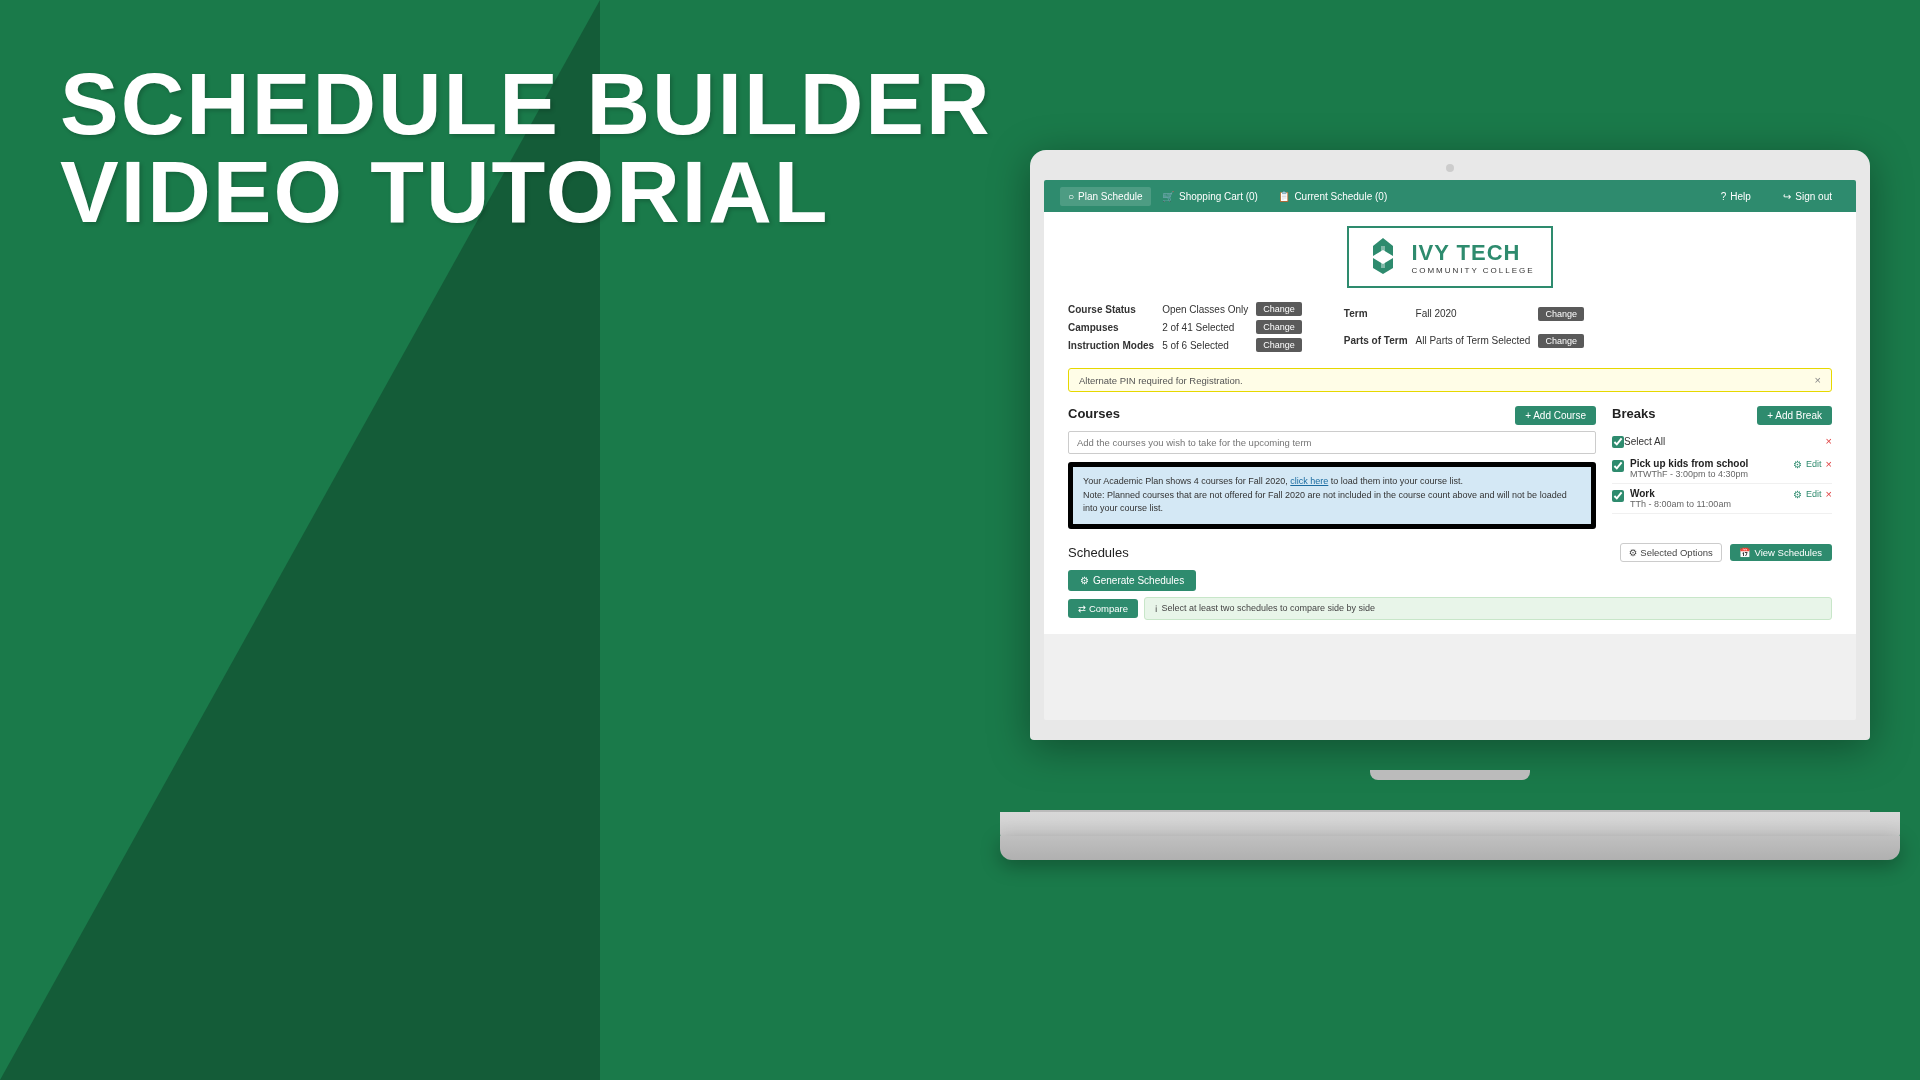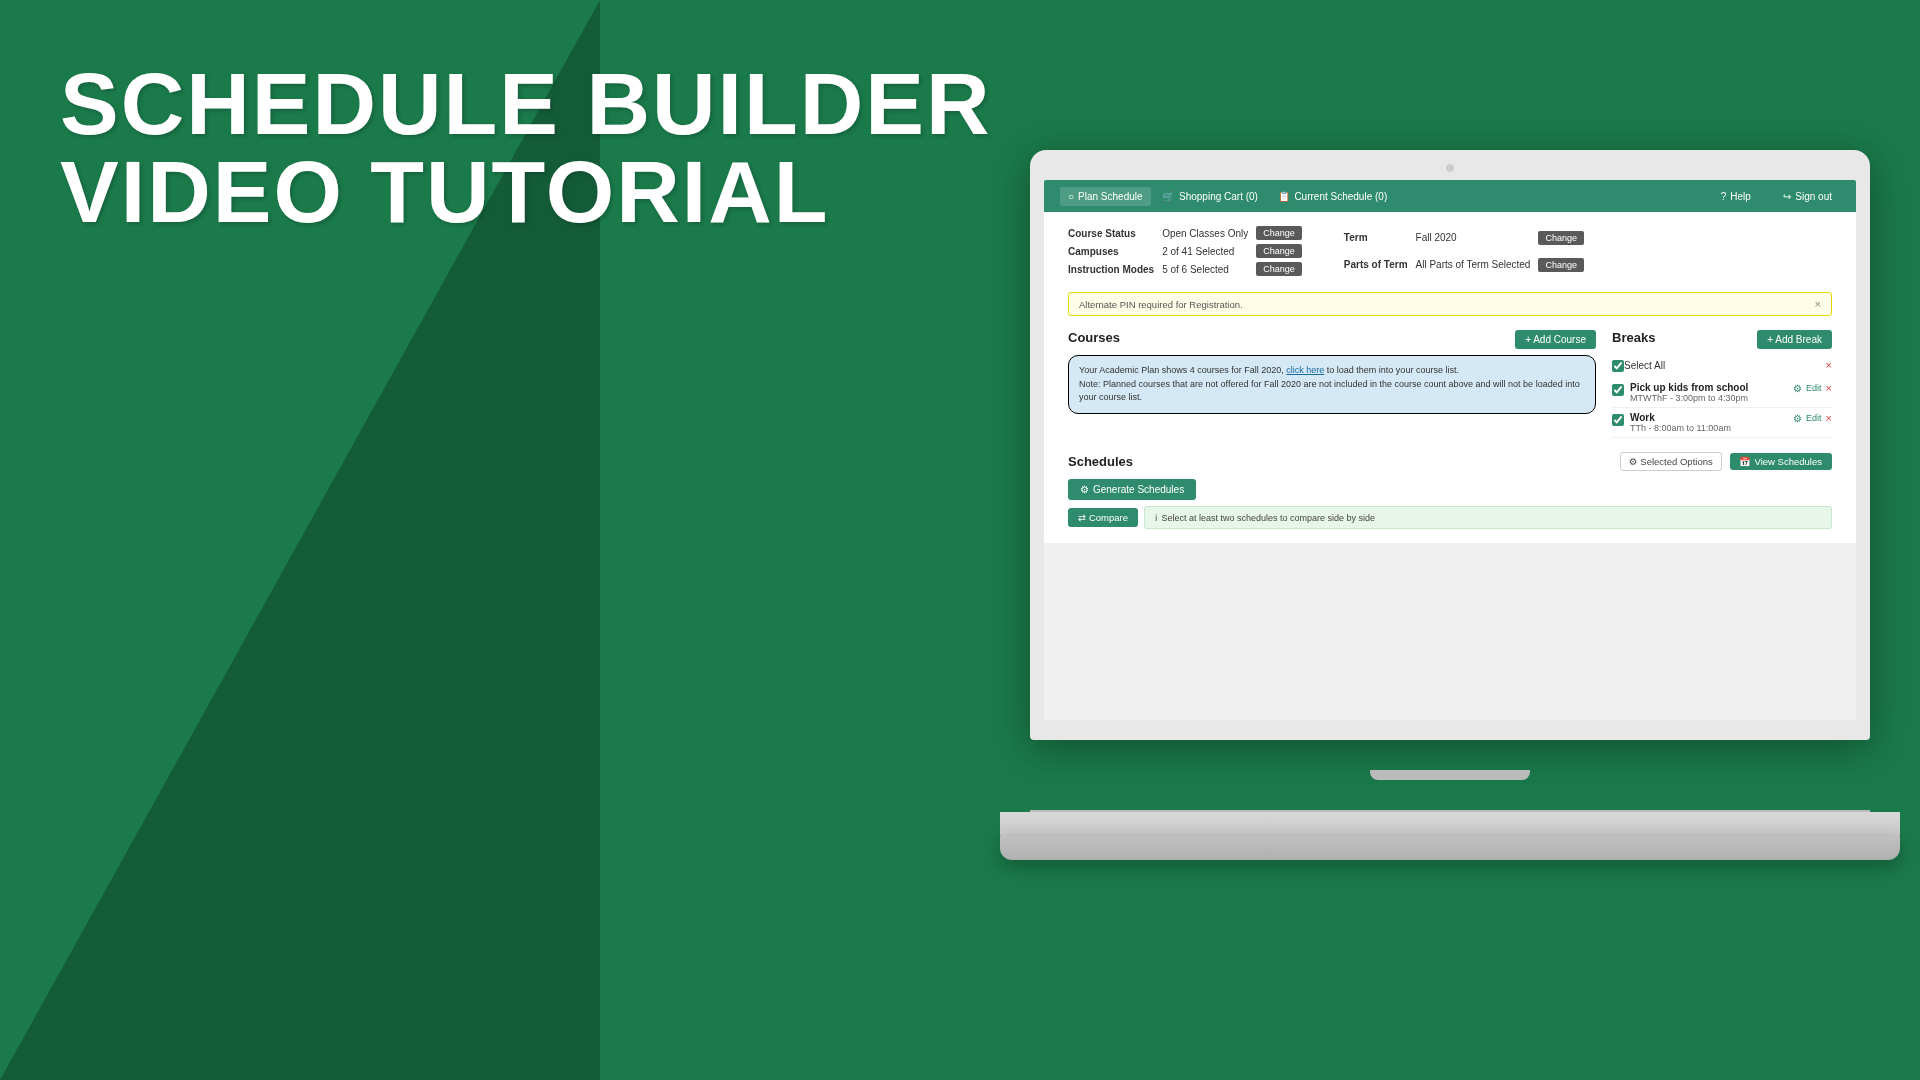--- a/index.html
+++ b/index.html
@@ -295,22 +295,22 @@
       width: 100%;
       border: 1px solid #ccc;
       border-radius: 2px;
       padding: 5px 8px;
       font-size: 9.5px;
       color: #888;
       margin-bottom: 8px;
     }
     .courses-notice {
       background: #d4e8f5;
-      border: 1px solid #000000;
-      border-radius: 10px;
+      border: 5px solid #000000;
+      border-radius: 3px;
       padding: 8px 10px;
       font-size: 9px;
       color: #333;
       line-height: 1.5;
     }
     .courses-notice a {
       color: #1a6ba0;
       text-decoration: underline;
     }
 
@@ -375,21 +375,21 @@
       margin-top: 14px;
     }
     .schedules-header {
       display: flex;
       justify-content: space-between;
       align-items: center;
       margin-bottom: 8px;
     }
     .schedules-title {
       font-size: 13px;
-      font-weight: 700;
+      font-weight: 400;
       color: #222;
     }
     .schedules-controls {
       display: flex;
       gap: 8px;
       align-items: center;
     }
     .advanced-btn {
       background: none;
       border: 1px solid #ccc;
@@ -500,20 +500,35 @@
             </div>
             <div class="nav-item">
               <span>↪</span>
               <span>Sign out</span>
             </div>
           </div>
         </div>
 
         <div class="app-content">
 
+          <div class="logo-area">
+            <div class="logo-box">
+              <svg class="logo-icon" viewBox="0 0 36 42">
+                <path d="M18 2 L8 10 L8 20 L18 14 L28 20 L28 10 Z" fill="#2e8b6e"></path>
+                <path d="M8 22 L8 32 L18 38 L28 32 L28 22 L18 28 Z" fill="#2e8b6e"></path>
+                <rect x="16" y="10" width="4" height="22" fill="#fff" opacity="0.4"></rect>
+              </svg>
+              <div class="logo-text-block">
+                <span class="logo-ivy">
+                  <span>IVY</span> <span>TECH</span>
+                </span>
+                <span class="logo-community">COMMUNITY COLLEGE</span>
+              </div>
+            </div>
+          </div>
 
           <div class="settings-section">
             <div class="settings-left">
               <span class="settings-label">Course Status</span>
               <span class="settings-value">Open Classes Only</span>
               <button class="change-btn">Change</button>
 
               <span class="settings-label">Campuses</span>
               <span class="settings-value">2 of 41 Selected</span>
               <button class="change-btn">Change</button>
@@ -539,20 +554,21 @@
             <span class="alert-close">×</span>
           </div>
 
           <div class="two-cols">
 
             <div class="courses-panel">
               <div class="panel-header">
                 <span class="panel-title">Courses</span>
                 <button class="add-btn">+ Add Course</button>
               </div>
+              <input type="text" class="courses-input" placeholder="Add the courses you wish to take for the upcoming term" style="">
               <div class="courses-notice">
                 <span>Your Academic Plan shows 4 courses for Fall 2020,</span>
                 <a href="#">click here</a>
                 <span>to load them into your course list.</span>
                 <br>
                 <span>Note: Planned courses that are not offered for Fall 2020 are not included in the course count above and will not be loaded into your course list.</span>
               </div>
             </div>
 
             <div class="breaks-panel">

